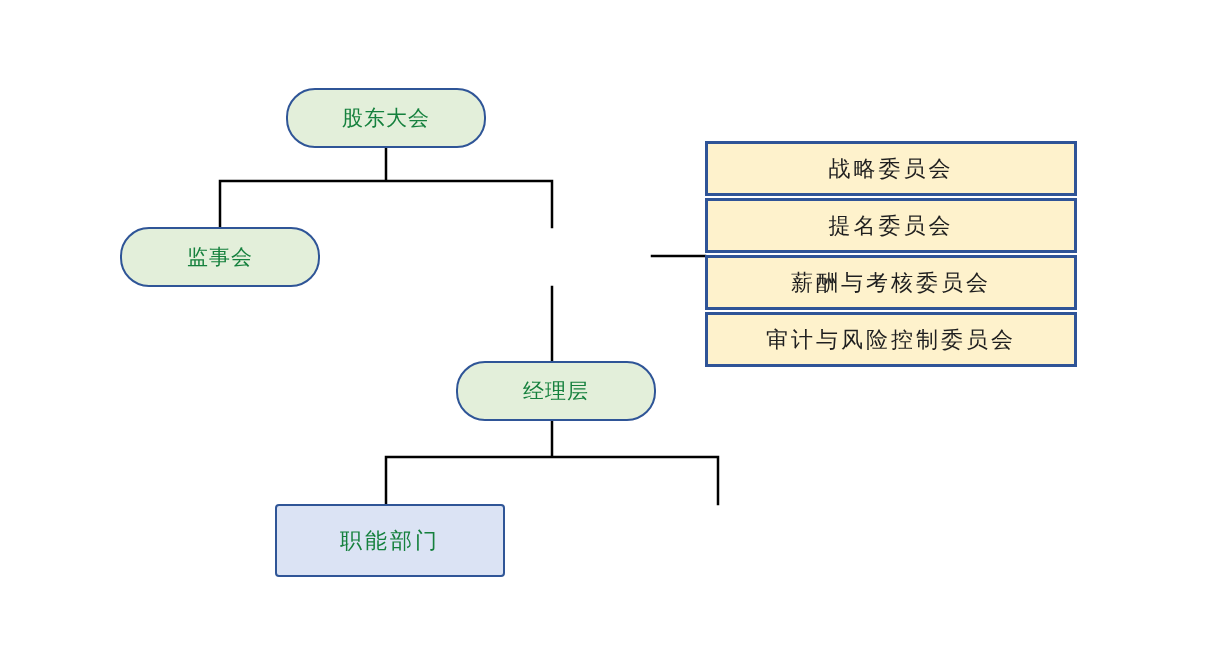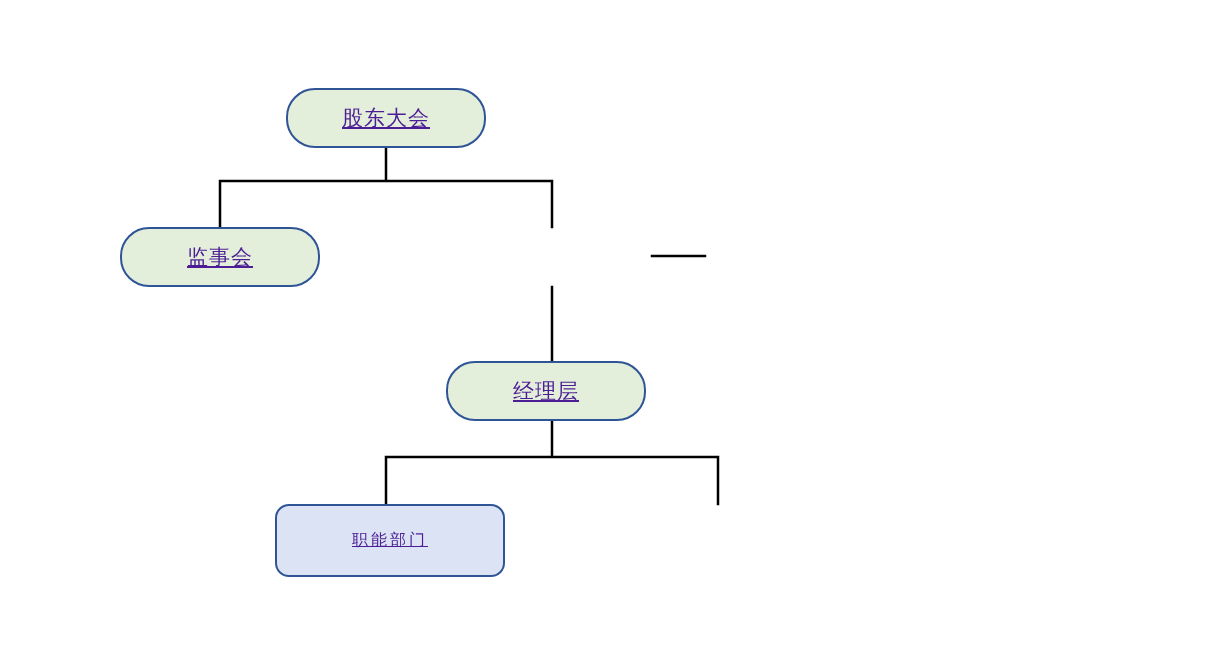--- a/index.html
+++ b/index.html
@@ -22,38 +22,37 @@
     width: 1206px;
     height: 666px;
     pointer-events: none;
   }
   .node {
     position: absolute;
     display: flex;
     align-items: center;
     justify-content: center;
     box-sizing: border-box;
-    color: #4c1d95;
+    color: #15803d;
     text-align: center;
     white-space: nowrap;
-    text-decoration: underline;
   }
   .pill {
     background: #e3efda;
     border: 2px solid #2f5597;
     border-radius: 29px;
     font-size: 21px;
     letter-spacing: 1px;
     font-family: "Liberation Sans", "DejaVu Sans", sans-serif;
   }
   .bluebox {
     background: #dbe3f4;
     border: 2.5px solid #2f5597;
-    border-radius: 14px;
-    font-size: 16px;
+    border-radius: 4px;
+    font-size: 22px;
     letter-spacing: 3px;
     font-family: "Liberation Serif", "DejaVu Serif", serif;
   }
   .committee-group {
     position: absolute;
     left: 705px;
     top: 141px;
     width: 372px;
     display: flex;
     flex-direction: column;
@@ -70,21 +69,21 @@
     color: #1f1f1f;
     font-size: 22px;
     letter-spacing: 3px;
     white-space: nowrap;
     font-family: "Liberation Serif", "DejaVu Serif", serif;
   }
   
   .n-shareholders { left: 286px; top: 88px;  width: 200px; height: 60px; }
   .n-supervisory  { left: 120px; top: 227px; width: 200px; height: 60px; }
   .n-board        { left: 452px; top: 227px; width: 200px; height: 60px; }
-  .n-management   { left: 446px; top: 361px; width: 200px; height: 60px; }
+  .n-management   { left: 456px; top: 361px; width: 200px; height: 60px; }
   .n-functional   { left: 275px; top: 504px; width: 230px; height: 73px; }
   .n-subsidiary   { left: 620px; top: 504px; width: 230px; height: 73px; }
 </style>
 </head>
 <body>
 
 <div class="canvas">
 
   <svg class="connectors" viewBox="0 0 1206 666" xmlns="http://www.w3.org/2000/svg">
     <path d="M386 148 V181
@@ -99,17 +98,23 @@
              M718 457 V504" fill="none" stroke="#000000" stroke-width="2.5" stroke-linecap="square"></path>
   </svg>
 
   <div class="node pill n-shareholders">股东大会</div>
 
   <div class="node pill n-supervisory">监事会</div>
 
 
   <div class="node pill n-management">经理层</div>
 
+  <div class="committee-group">
+    <div class="committee-row">战略委员会</div>
+    <div class="committee-row">提名委员会</div>
+    <div class="committee-row">薪酬与考核委员会</div>
+    <div class="committee-row">审计与风险控制委员会</div>
+  </div>
 
   <div class="node bluebox n-functional">职能部门</div>
 
 
 </div>
 
 </body></html>

